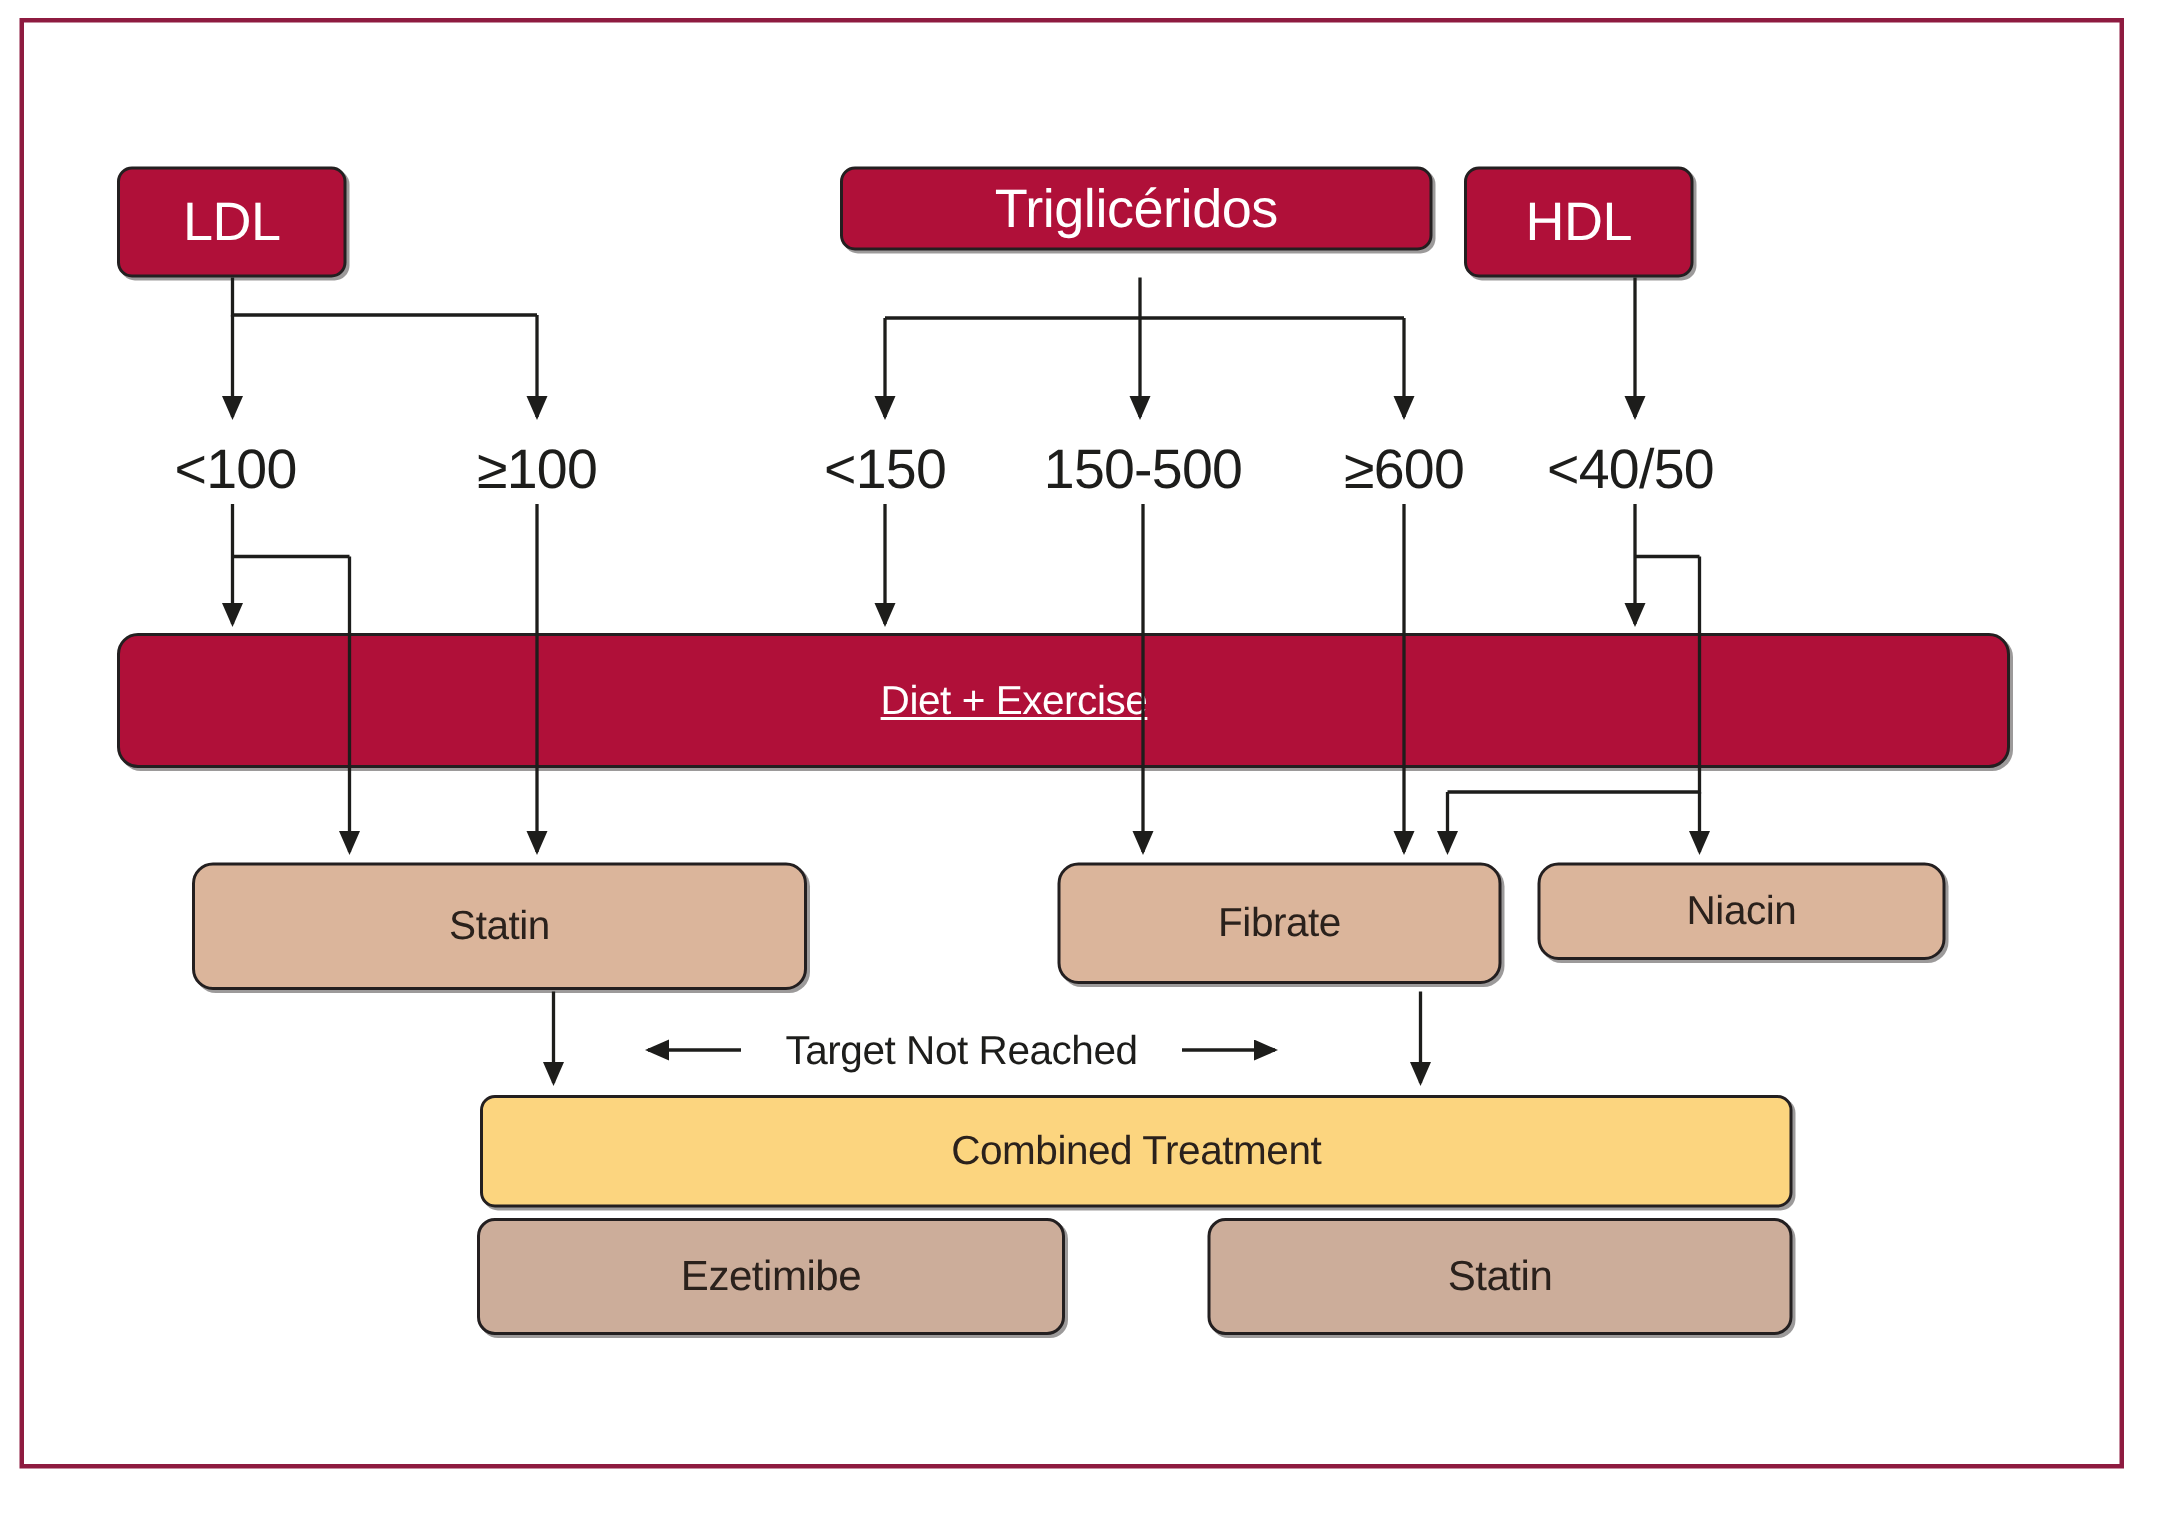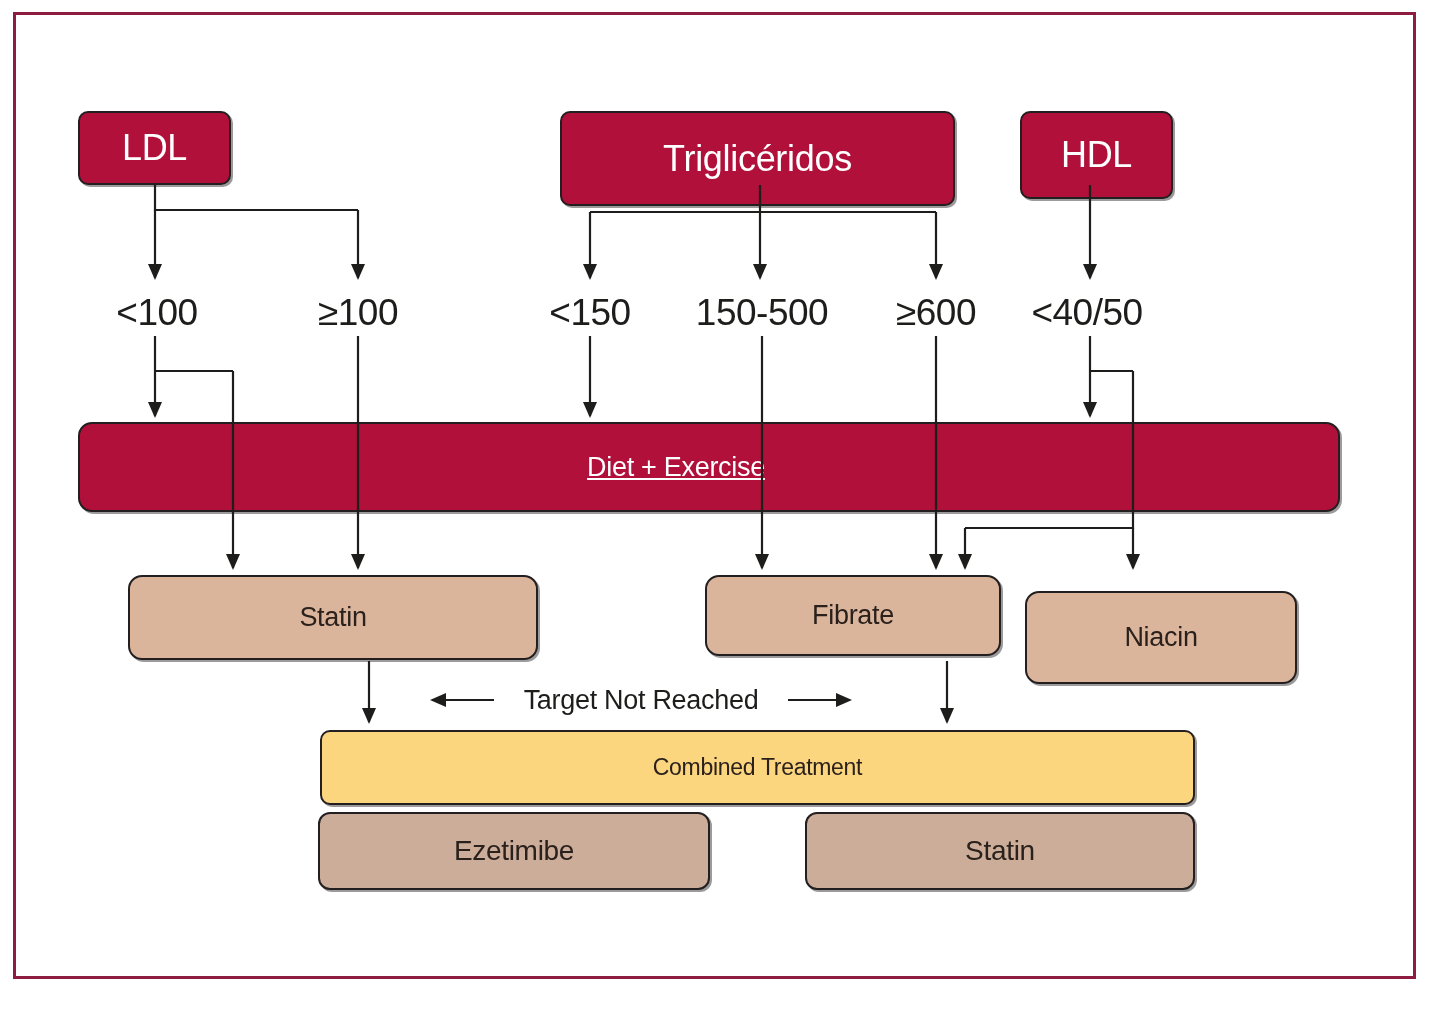--- a/index.html
+++ b/index.html
@@ -18,21 +18,21 @@
   .box{
     position:absolute;display:flex;align-items:center;justify-content:center;
     box-sizing:border-box;border:2px solid var(--box_border);
     box-shadow:2px 2px 0 rgba(35,31,32,.45);
     letter-spacing:-0.3px;white-space:nowrap;
   }
   .crimson{background:var(--crimson);color:#ffffff;border-radius:10px;font-size:36px;}
   .bar{background:var(--crimson);color:#ffffff;border-radius:14px;font-size:27px;padding-right:66px;text-decoration:underline;}
   .tan{background:var(--tan);color:var(--ink);border-radius:14px;font-size:27px;}
   .tan2{background:var(--tan_dark);color:var(--ink);border-radius:12px;font-size:28px;}
-  .gold{background:var(--gold);color:var(--ink);border-radius:10px;font-size:23px;}
+  .gold{background:var(--gold);color:var(--ink);border-radius:10px;font-size:27px;}
   .thr{
     position:absolute;width:160px;height:34px;display:flex;align-items:center;justify-content:center;
     font-size:37px;color:var(--line);letter-spacing:-0.5px;white-space:nowrap;
   }
   .tnr{
     position:absolute;left:486px;top:684px;width:310px;height:32px;
     display:flex;align-items:center;justify-content:center;
     font-size:27px;color:var(--line);letter-spacing:-0.3px;white-space:nowrap;
   }
   svg.wires{position:absolute;left:0;top:0;z-index:6;pointer-events:none;}
@@ -41,45 +41,45 @@
 </head>
 <body>
 
 <div class="canvas">
 
   <div class="frame"></div>
 
   <div class="box crimson" style="left:78px;top:111px;width:153px;height:74px;">
     <span>LDL</span>
   </div>
-  <div class="box crimson" style="left:560px;top:111px;width:395px;height:95px;">
+  <div class="box crimson" style="left:560px;top:111px;width:395px;height:56px;">
     <span>Triglicéridos</span>
   </div>
-  <div class="box crimson" style="left:1020px;top:111px;width:153px;height:88px;">
+  <div class="box crimson" style="left:976px;top:111px;width:153px;height:74px;">
     <span>HDL</span>
   </div>
 
   <div class="thr" style="left:77px;top:296px;">&lt;100</div>
   <div class="thr" style="left:278px;top:296px;">≥100</div>
   <div class="thr" style="left:510px;top:296px;">&lt;150</div>
   <div class="thr" style="left:682px;top:296px;">150-500</div>
   <div class="thr" style="left:856px;top:296px;">≥600</div>
   <div class="thr" style="left:1007px;top:296px;">&lt;40/50</div>
 
   <div class="box bar" style="left:78px;top:422px;width:1262px;height:90px;">
     <span>Diet + Exercise</span>
   </div>
 
   <div class="box tan" style="left:128px;top:575px;width:410px;height:85px;">
     <span>Statin</span>
   </div>
   <div class="box tan" style="left:705px;top:575px;width:296px;height:81px;">
     <span>Fibrate</span>
   </div>
-  <div class="box tan" style="left:1025px;top:591px;width:272px;height:93px;align-items:center;">
+  <div class="box tan" style="left:1025px;top:575px;width:272px;height:65px;align-items:center;">
     <span>Niacin</span>
   </div>
 
   <div class="tnr">Target Not Reached</div>
 
   <div class="box gold" style="left:320px;top:730px;width:875px;height:75px;">
     <span>Combined Treatment</span>
   </div>
   <div class="box tan2" style="left:318px;top:812px;width:392px;height:78px;">
     <span>Ezetimibe</span>

